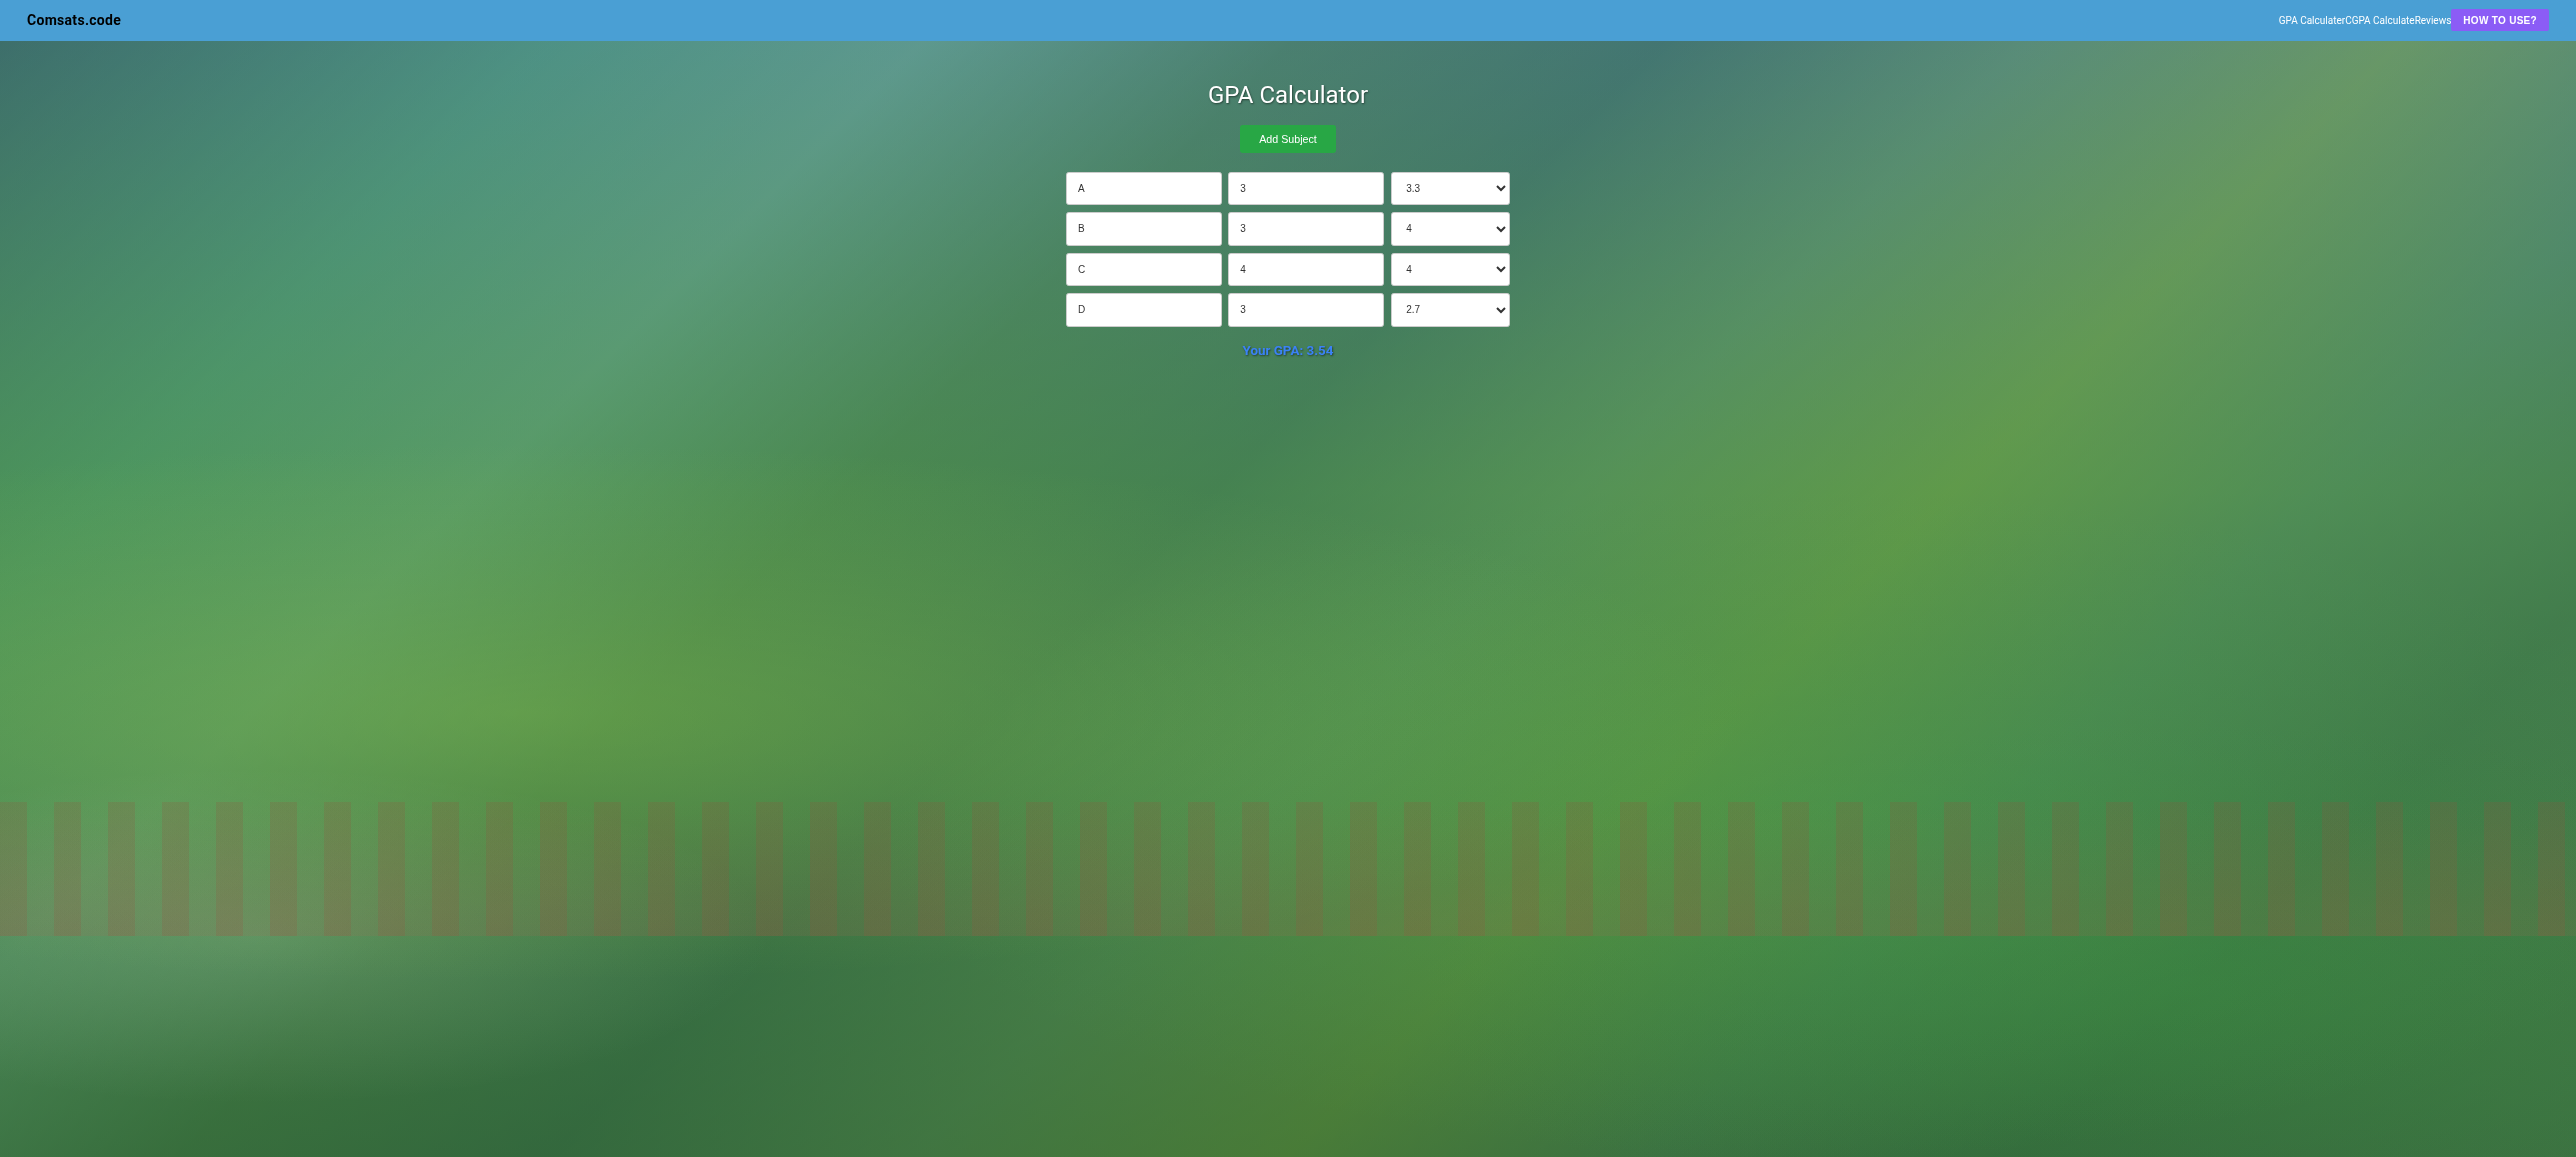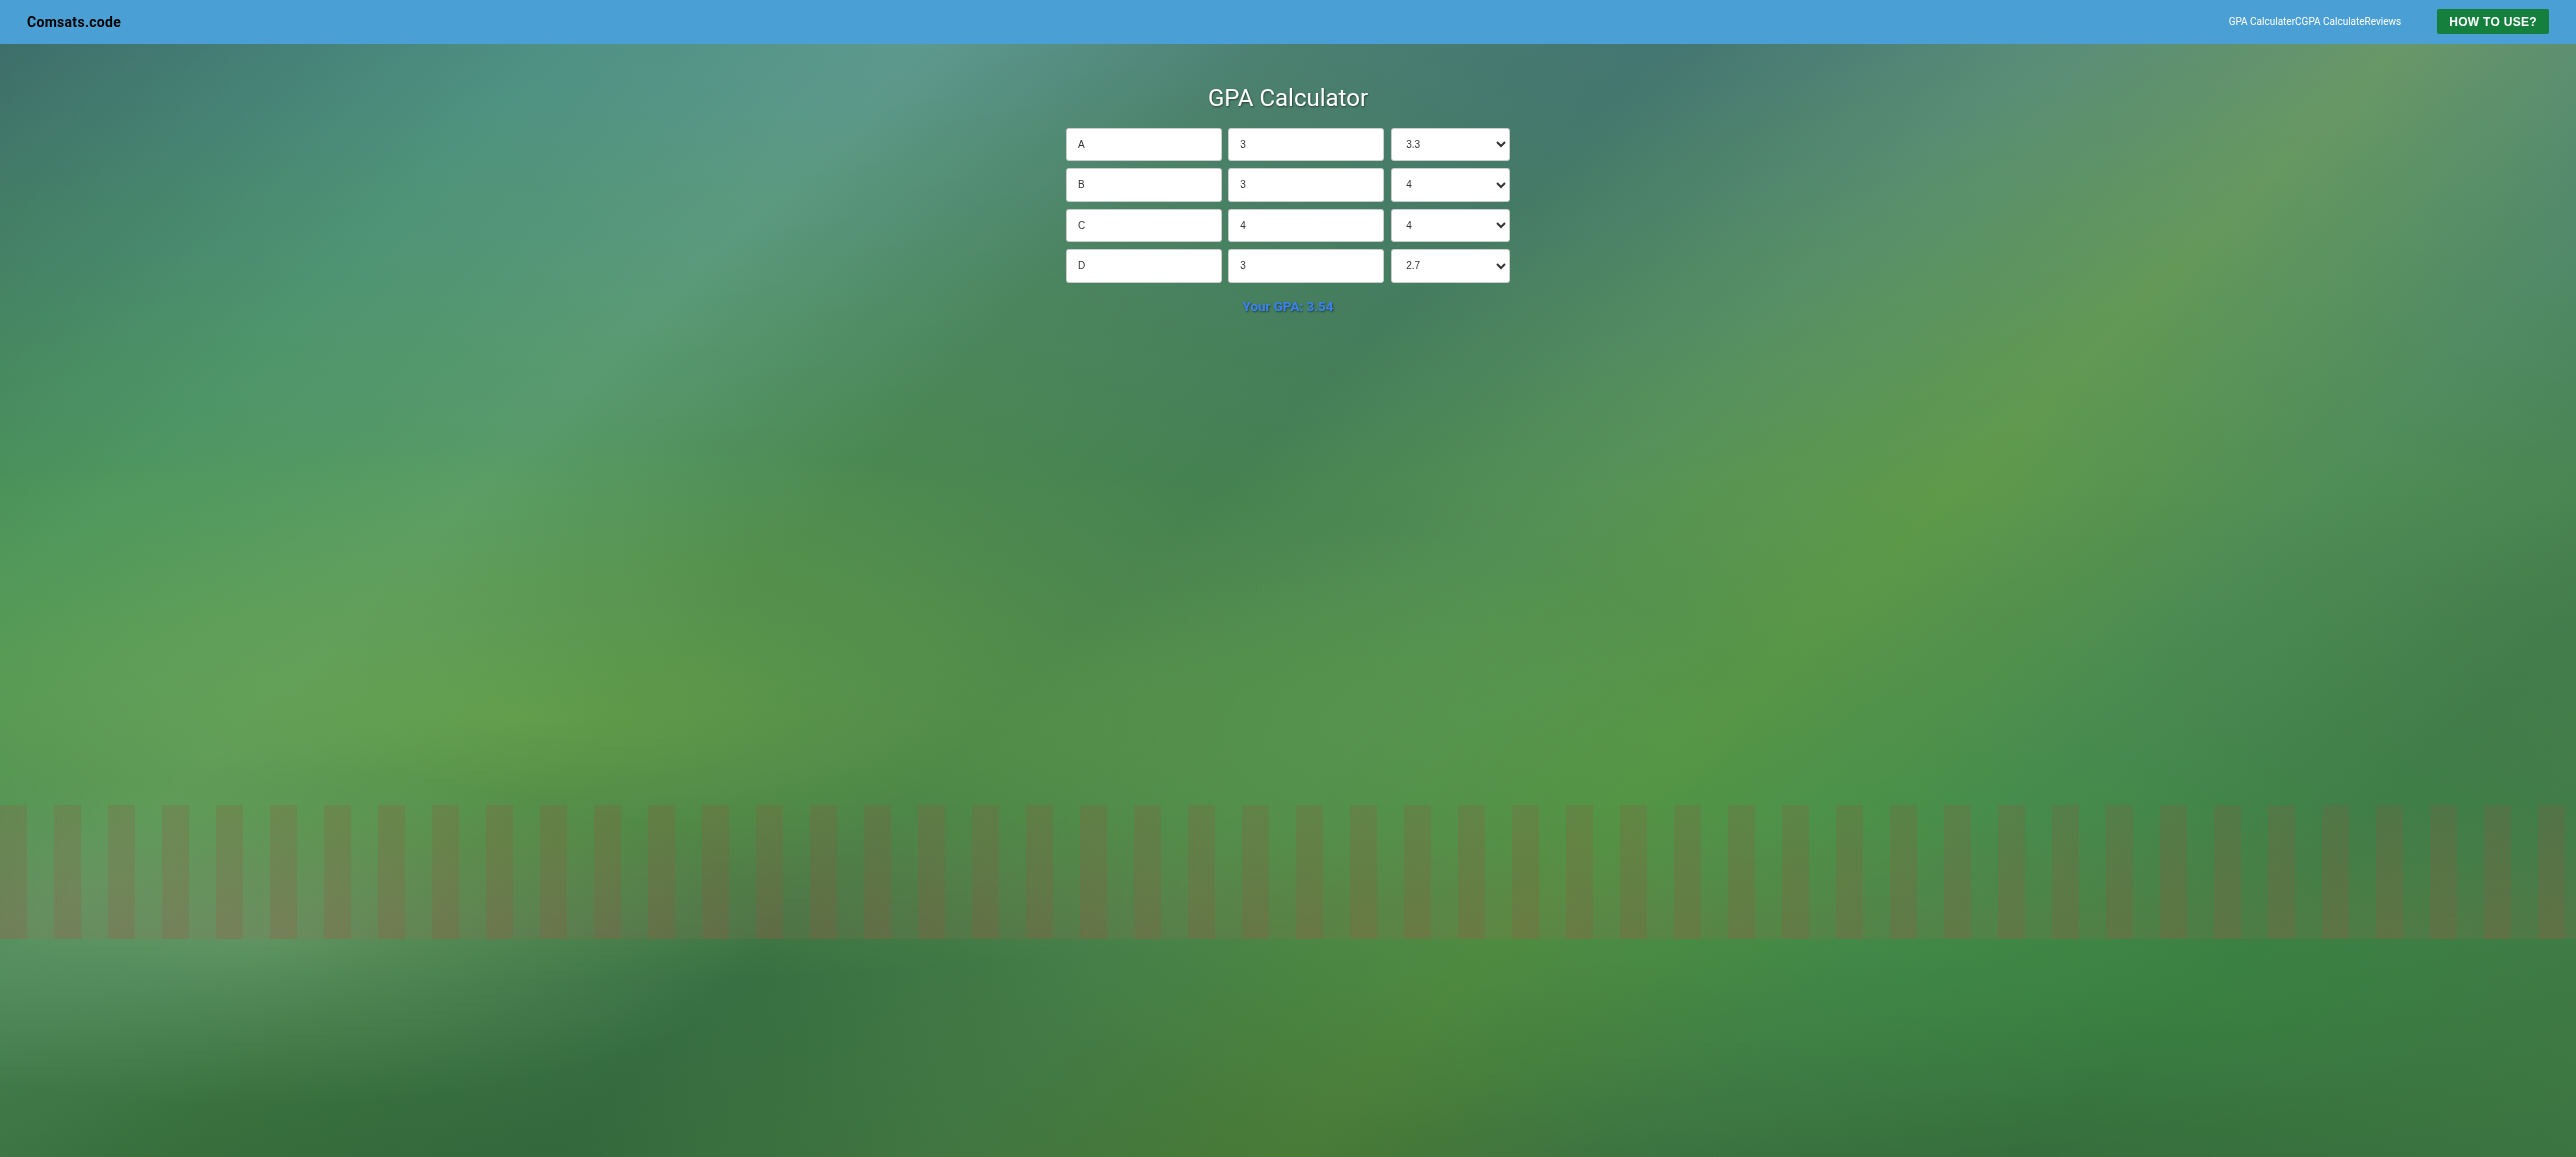--- a/index.html
+++ b/index.html
@@ -39,30 +39,29 @@
 
     .nav-link {
       color: white;
       text-decoration: none;
       font-size: 10px;
       font-weight: 400;
       cursor: pointer;
     }
 
     .nav-btn-how {
-      background-color: #15803d;
+      background-color: #8b5cf6;
       color: white;
       border: none;
       padding: 5.4px 12px;
-      font-size: 12px;
+      font-size: 10px;
       font-weight: 600;
       cursor: pointer;
       border-radius: 2px;
       letter-spacing: 0.3px;
-      margin-left: 36px;
     }
 
     
     .hero {
       position: relative;
       min-height: calc(100vh - 38px);
       display: flex;
       align-items: flex-start;
       justify-content: center;
       padding-top: 40px;
@@ -208,20 +207,23 @@
     <button class="nav-btn-how">HOW TO USE?</button>
   </nav>
 </header>
 
 <section class="hero">
   <div class="hero-bg"></div>
 
   <div class="hero-content">
     <h1 class="page-title">GPA Calculator</h1>
 
+    <div>
+      <button class="add-subject-btn">Add Subject</button>
+    </div>
 
     <div class="subjects-container">
 
       <div class="subject-row">
         <input class="subject-input" type="text" value="A" style="">
         <input class="subject-input" type="text" value="3" style="">
         <select class="grade-select">
           <option value="3.3" selected="">3.3</option>
           <option value="4.0">4.0</option>
           <option value="3.7">3.7</option>

